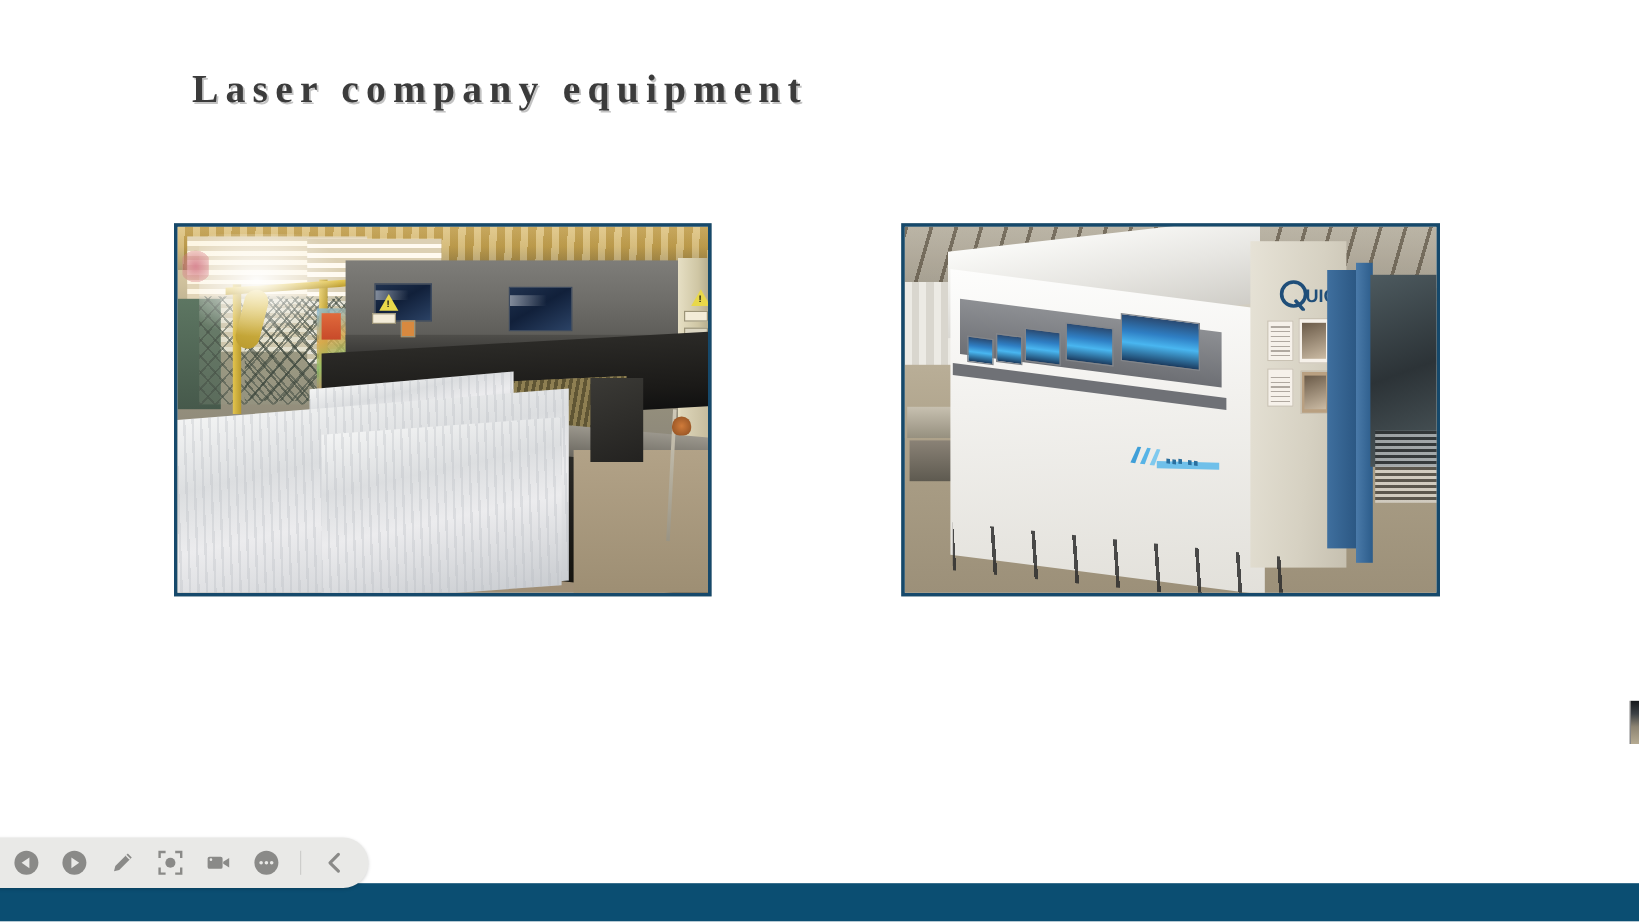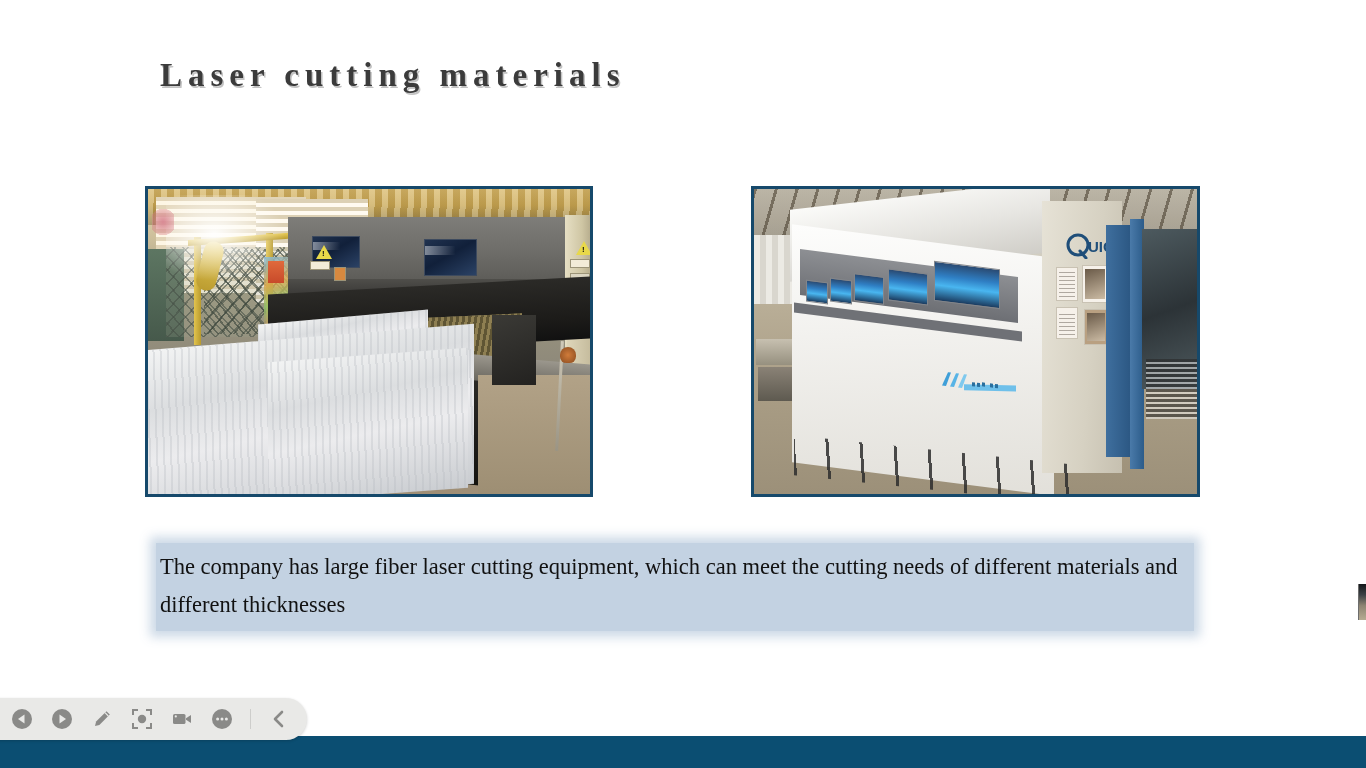--- a/index.html
+++ b/index.html
@@ -325,21 +325,21 @@
   .tb-sep { width:1px; height:20px; background:#cdcdcb; }
 </style>
 </head>
 <body>
 
 <div class="slide-root">
 
   <div class="header">
 
 
-    <div class="slide-title">Laser cutting materials</div>
+    <div class="slide-title">Laser company equipment</div>
   </div>
 
   <div class="photo-frame left">
     <div class="photo-inner">
       <div class="p1-bg"></div>
       <div class="p1-ceiling"></div>
       <div class="p1-window"></div>
       <div class="p1-window2"></div>
       <div class="p1-greenpanel"></div>
       <div class="p1-fence"></div>
@@ -444,21 +444,20 @@
           <rect x="42" y="10" width="3" height="4" fill="#2a6f9e"></rect>
           <rect x="50" y="10" width="3" height="4" fill="#2a6f9e"></rect>
           <rect x="55" y="10" width="3" height="4" fill="#2a6f9e"></rect>
         </svg>
       </div>
 
       <div class="p2-legs"></div>
     </div>
   </div>
 
-  <div class="body-text">The company has large fiber laser cutting equipment, which can meet the cutting needs of different materials and different thicknesses</div>
 
   <div class="edge-sliver"></div>
 
   <div class="bottom-bar"></div>
 
   <div class="toolbar">
 
     <div class="tb-btn">
       <svg width="22" height="22" viewBox="0 0 22 22">
         <circle cx="11" cy="11" r="10" fill="#8a8a88"></circle>

